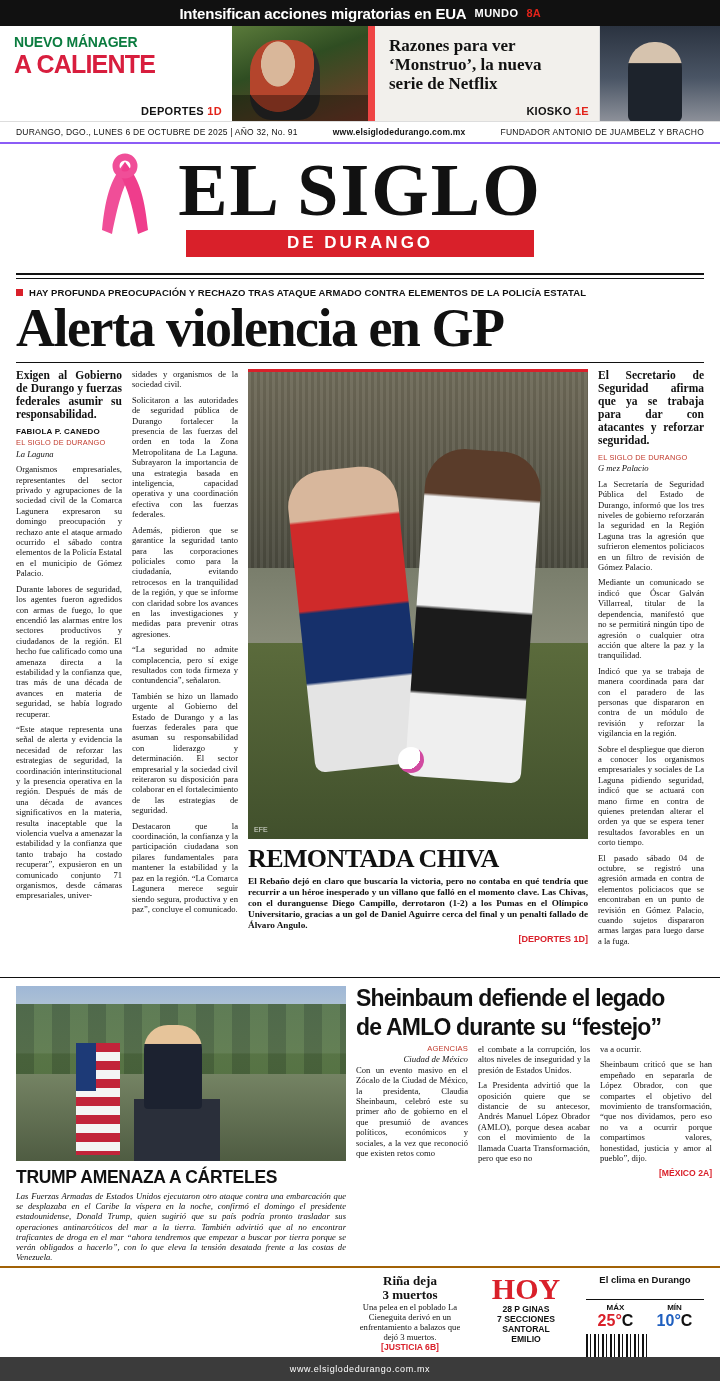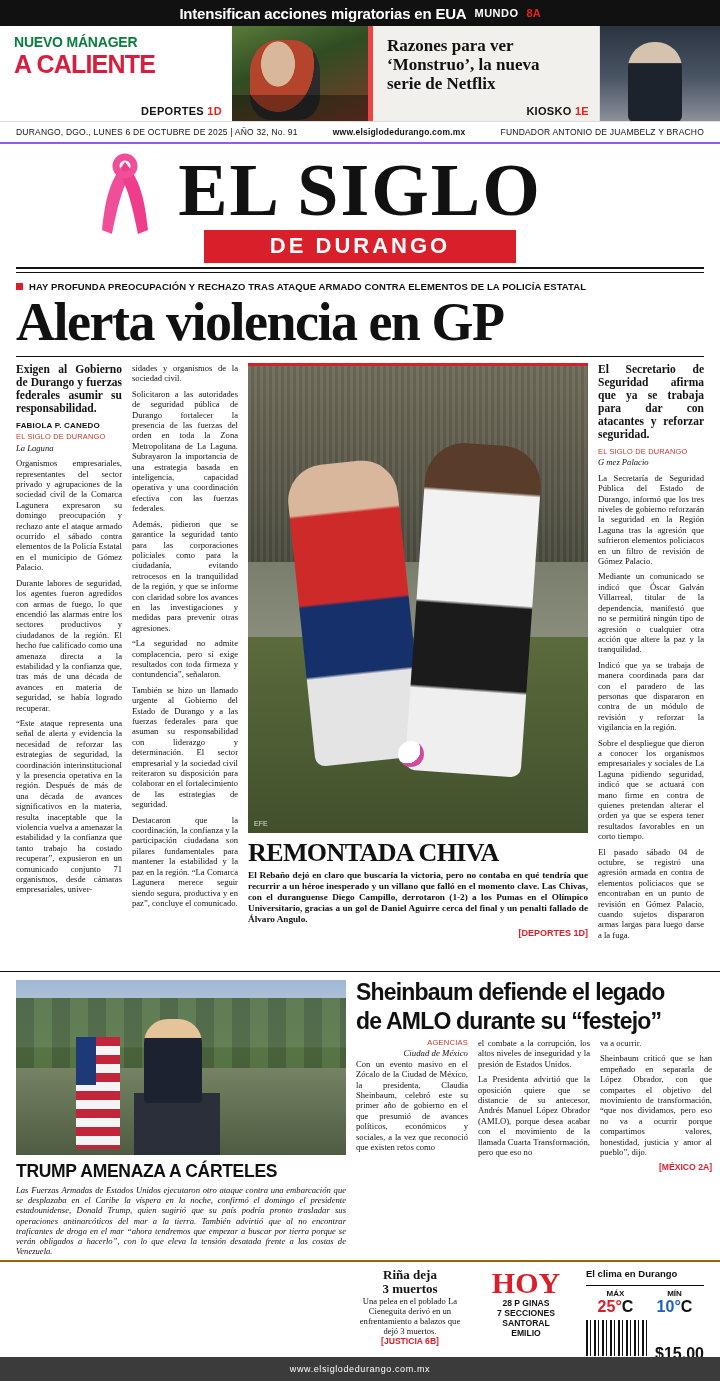--- a/index.html
+++ b/index.html
@@ -79,21 +79,21 @@
     background: radial-gradient(ellipse at 40% 30%, #d9b79a 0 28%, #b4452c 29% 60%, #2b2b2b 61% 100%);
     border-radius: 40% 40% 30% 30%;
   }
   .promo-photo .blob2 {
     position: absolute; left: 0; bottom: 0; width: 136px; height: 26px;
     background: rgba(0,0,0,0.35);
   }
   .promo-mid {
     flex: 1;
     background: #f2f0ec;
-    border-left: 5px solid #ef4444;
+    border-left: 7px solid #ef4444;
     border-right: 1px solid #ddd;
     padding: 10px 12px 6px 14px;
     position: relative;
   }
   .promo-mid .t {
     font-family: "Liberation Serif", serif;
     font-size: 17px;
     line-height: 19px;
     font-weight: bold;
     color: #111;
@@ -143,26 +143,26 @@
   }
   .mast-title {
     font-family: "Liberation Serif", serif;
     font-size: 74px;
     line-height: 76px;
     font-weight: bold;
     letter-spacing: 2px;
     color: #111;
   }
   .mast-sub {
-    margin: 2px auto 4px;
-    width: 312px;
+    margin: 2px auto 16px;
+    width: 348px;
     background: #d9202a;
     color: #fff;
     font-family: "Liberation Sans", sans-serif;
-    font-size: 22px;
+    font-size: 17px;
     font-weight: bold;
     letter-spacing: 3px;
     padding: 3px 0 4px;
     position: relative;
   }
   .mast-rules { height: 6px; border-top: 2px solid #111; border-bottom: 1px solid #111; margin: 4px 16px 0; }
 
   
   .kicker-row {
     display: flex; align-items: center; gap: 6px;
@@ -394,22 +394,22 @@
     font-size: 13px; font-weight: bold; line-height: 14px;
   }
   .fb-sub { font-size: 8.6px; line-height: 10px; }
   .hoy {
     font-family: "Liberation Serif", serif;
     font-size: 30px; font-weight: bold; color: #d9202a; line-height: 30px;
   }
   .hoy-line { font-family: "Liberation Sans", sans-serif; font-size: 8.6px; font-weight: bold; }
   .clima-title {
     font-family: "Liberation Sans", sans-serif;
-    font-size: 9.5px; font-weight: bold; 
-    border-bottom: 1px solid #111; padding-bottom: 6px;
+    font-size: 9.5px; font-weight: bold; text-align: center;
+    border-bottom: 1px solid #111; padding-bottom: 14px;
   }
   .clima-row { display: flex; justify-content: space-around; padding-top: 3px; }
   .clima-cell { text-align: center; font-family: "Liberation Sans", sans-serif; }
   .clima-lab { font-size: 8px; font-weight: bold; }
   .clima-val { font-size: 16px; font-weight: bold; }
   .clima-val .mx { color: #d9202a; }
   .clima-val .mn { color: #1f5fbf; }
   .barcode {
     height: 36px;
     background: repeating-linear-gradient(90deg, #111 0 2px, #fff 2px 4px, #111 4px 5px, #fff 5px 8px);

